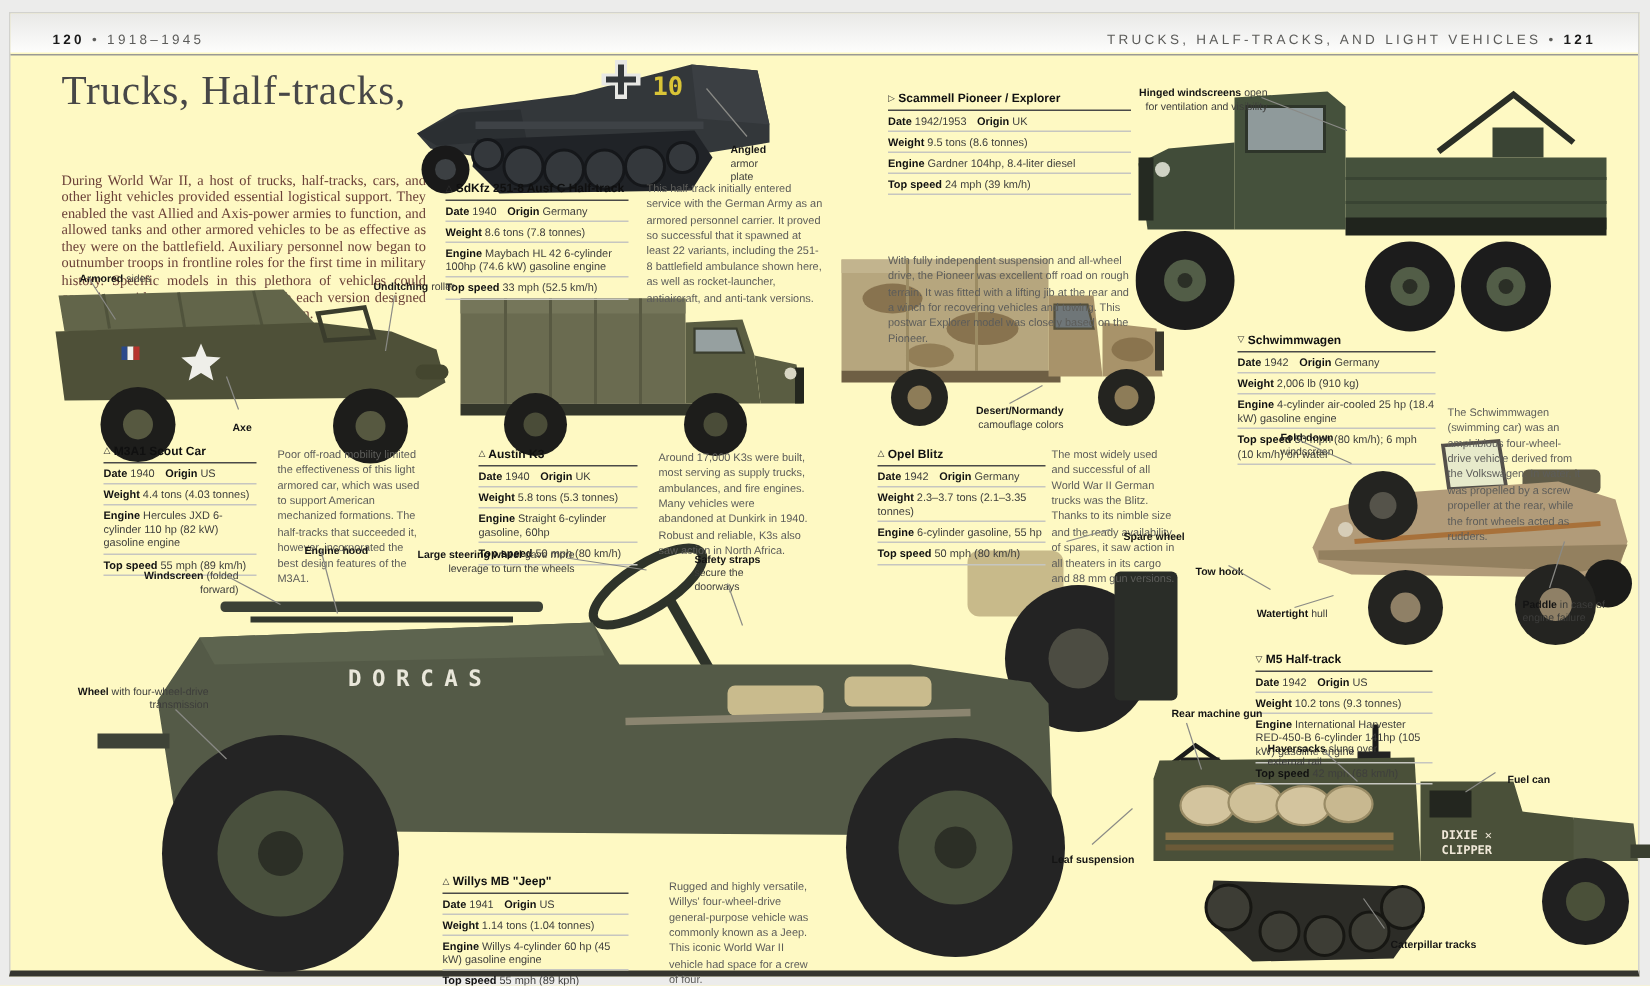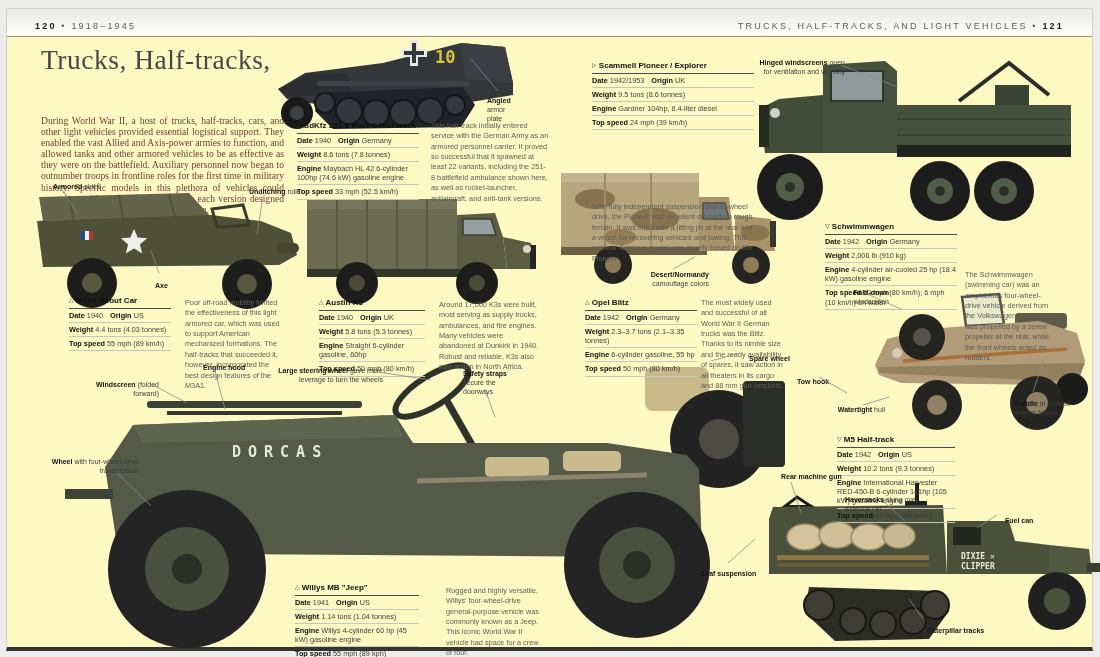--- a/index.html
+++ b/index.html
@@ -233,26 +233,27 @@
   </div>
   <div class="desc" style="left:424px;top:112px;width:118px;">This half-track initially entered service with the German Army as an armored personnel carrier. It proved so successful that it spawned at least 22 variants, including the 251-8 battlefield ambulance shown here, as well as rocket-launcher, antiaircraft, and anti-tank versions.</div>
 
   <div class="spec" style="left:585px;top:52px;width:162px;">
     <div class="t"><span class="mk">▷</span> <span>Scammell Pioneer / Explorer</span></div>
     <div class="r"><b>Date</b> <span>1942/1953</span><span class="og"><b>Origin</b> <span>UK</span></span></div>
     <div class="r"><b>Weight</b> <span>9.5 tons (8.6 tonnes)</span></div>
     <div class="r"><b>Engine</b> <span>Gardner 104hp, 8.4-liter diesel</span></div>
     <div class="r"><b>Top speed</b> <span>24 mph (39 km/h)</span></div>
   </div>
-  <div class="desc" style="left:585px;top:160px;width:166px;margin-top:33px;">With fully independent suspension and all-wheel drive, the Pioneer was excellent off road on rough terrain. It was fitted with a lifting jib at the rear and a winch for recovering vehicles and towing. This postwar Explorer model was closely based on the Pioneer.</div>
+  <div class="desc" style="left:585px;top:160px;width:166px;">With fully independent suspension and all-wheel drive, the Pioneer was excellent off road on rough terrain. It was fitted with a lifting jib at the rear and a winch for recovering vehicles and towing. This postwar Explorer model was closely based on the Pioneer.</div>
 
   <div class="spec" style="left:62px;top:287px;width:102px;">
     <div class="t"><span class="mk">△</span> <span>M3A1 Scout Car</span></div>
     <div class="r"><b>Date</b> <span>1940</span><span class="og"><b>Origin</b> <span>US</span></span></div>
     <div class="r"><b>Weight</b> <span>4.4 tons (4.03 tonnes)</span></div>
+    <div class="r"><b>Engine</b> <span>Hercules JXD 6-cylinder 110 hp (82 kW) gasoline engine</span></div>
     <div class="r"><b>Top speed</b> <span>55 mph (89 km/h)</span></div>
   </div>
   <div class="desc" style="left:178px;top:289px;width:98px;">Poor off-road mobility limited the effectiveness of this light armored car, which was used to support American mechanized formations. The half-tracks that succeeded it, however, incorporated the best design features of the M3A1.</div>
 
   <div class="spec" style="left:312px;top:289px;width:106px;">
     <div class="t"><span class="mk">△</span> <span>Austin K3</span></div>
     <div class="r"><b>Date</b> <span>1940</span><span class="og"><b>Origin</b> <span>UK</span></span></div>
     <div class="r"><b>Weight</b> <span>5.8 tons (5.3 tonnes)</span></div>
     <div class="r"><b>Engine</b> <span>Straight 6-cylinder gasoline, 60hp</span></div>
     <div class="r"><b>Top speed</b> <span>50 mph (80 km/h)</span></div>

